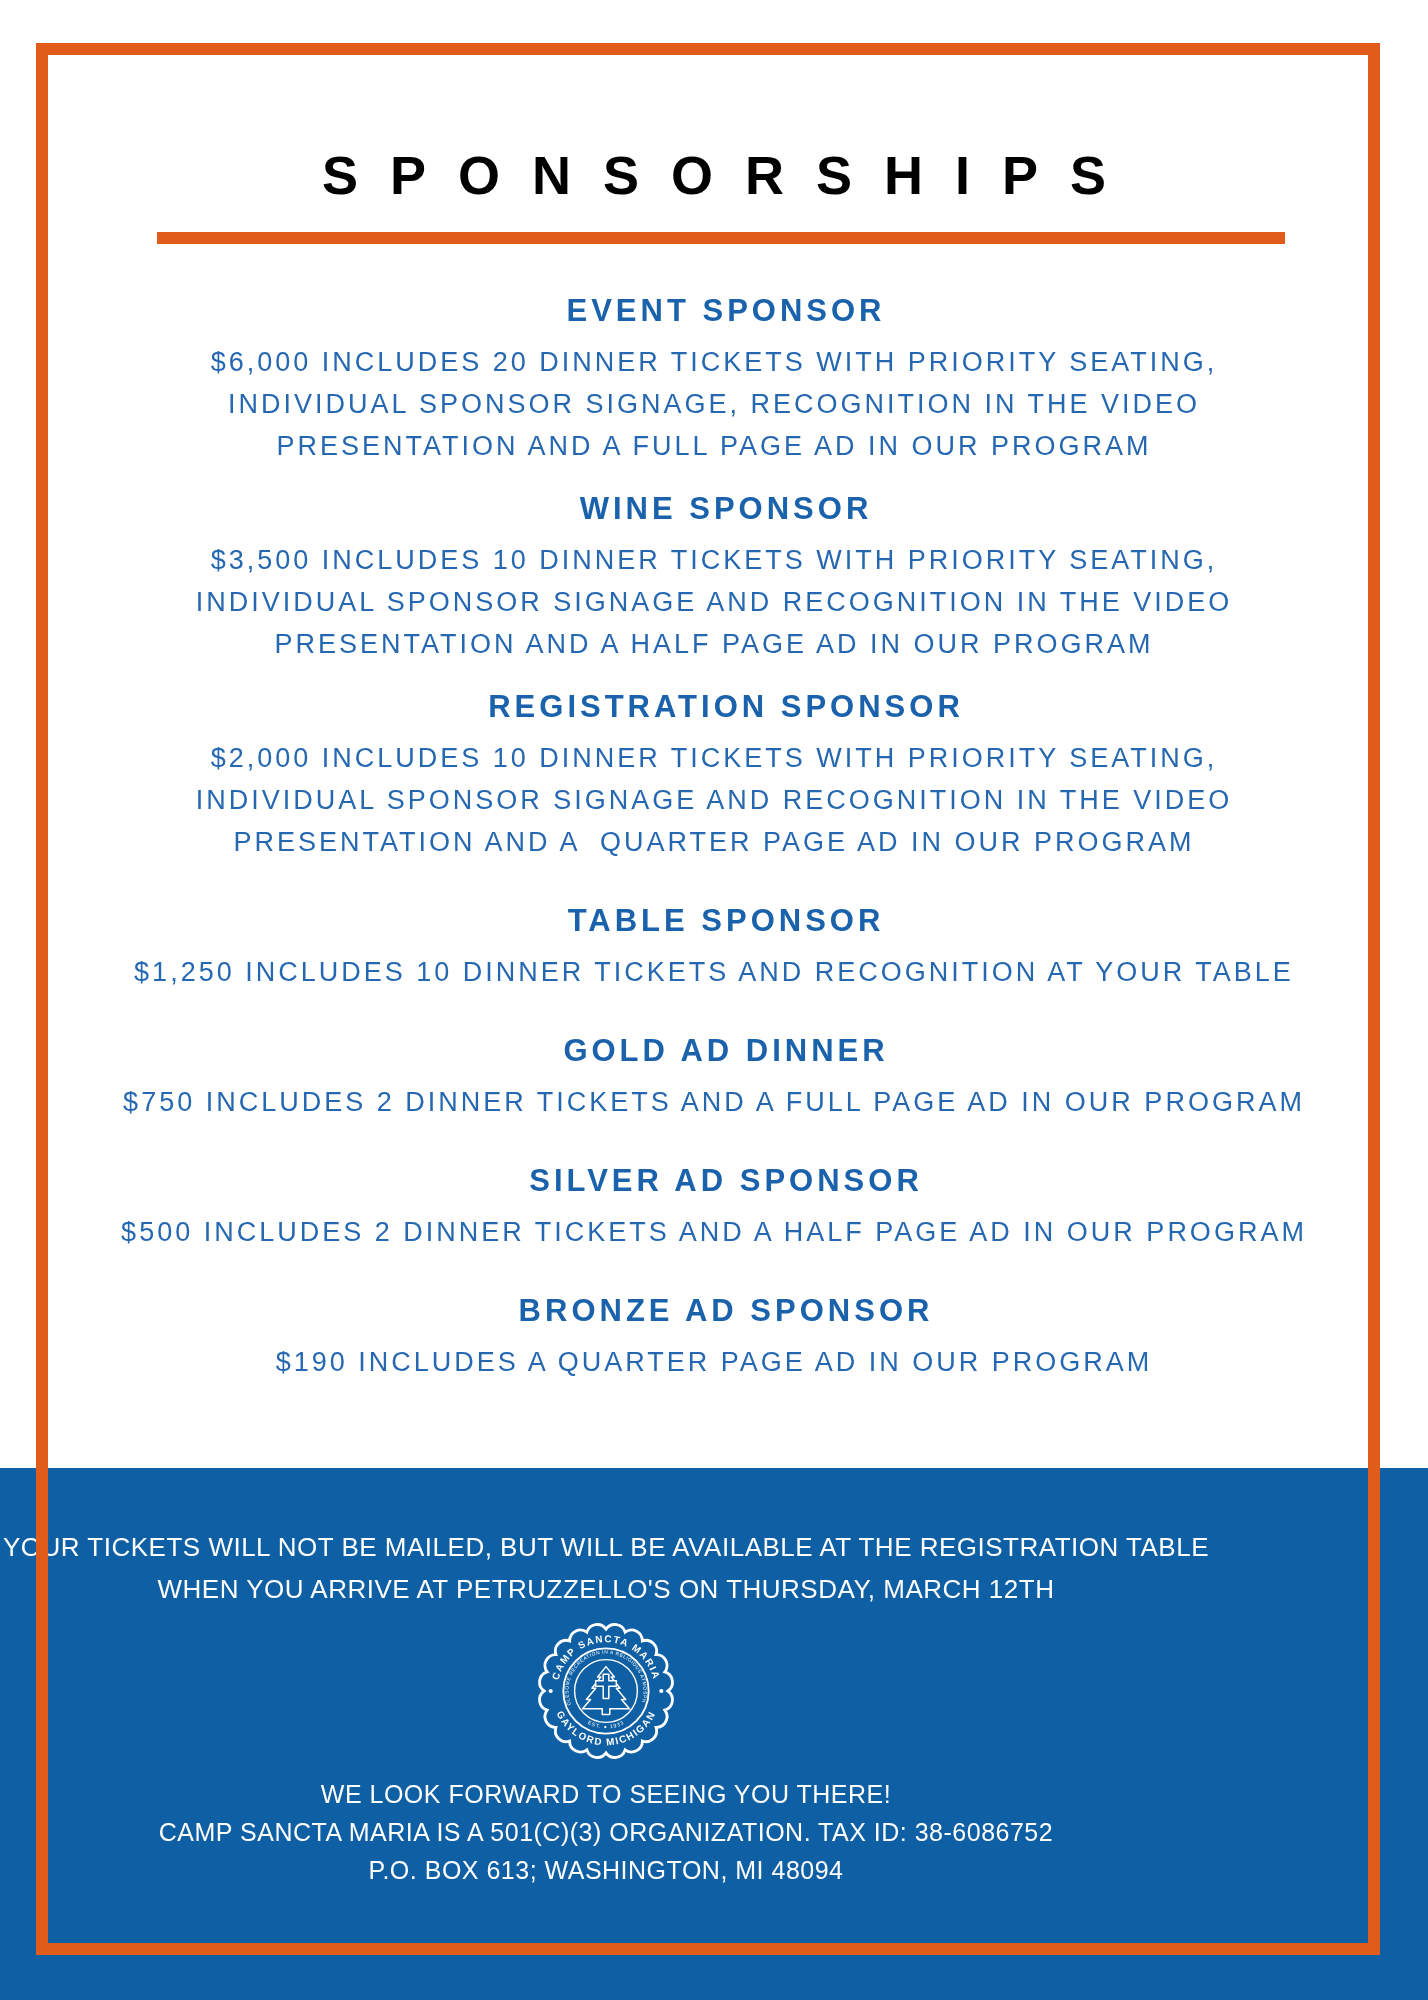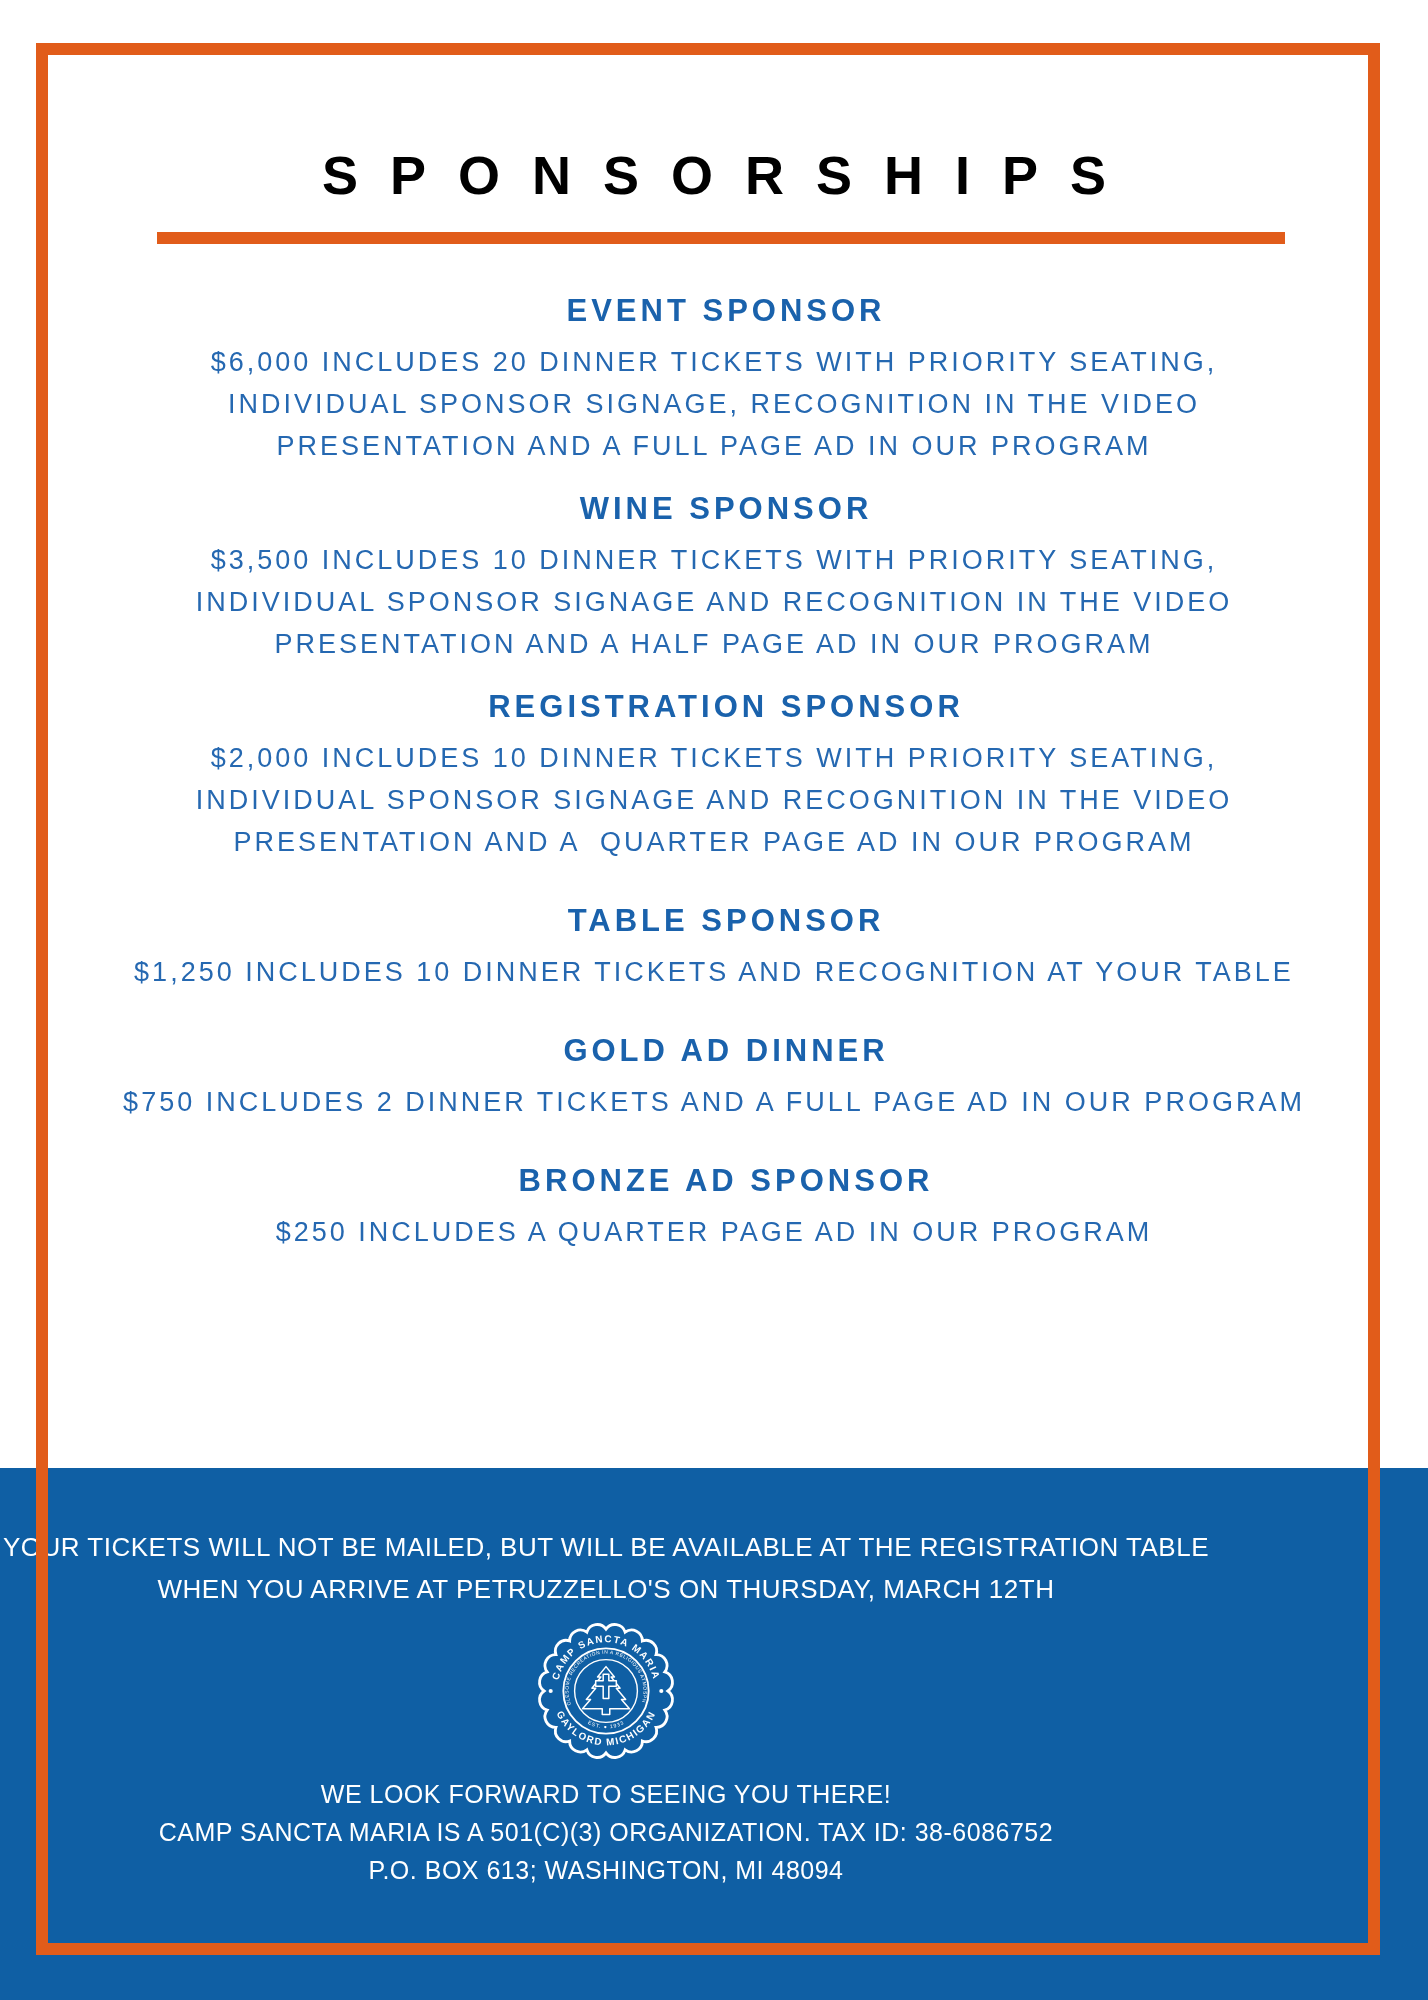--- a/index.html
+++ b/index.html
@@ -75,22 +75,26 @@
     </section>
     <section class="sec">
       <h2>TABLE SPONSOR</h2>
       <div class="desc">$1,250 INCLUDES 10 DINNER TICKETS AND RECOGNITION AT YOUR TABLE</div>
     </section>
     <section class="sec">
       <h2>GOLD AD DINNER</h2>
       <div class="desc">$750 INCLUDES 2 DINNER TICKETS AND A FULL PAGE AD IN OUR PROGRAM</div>
     </section>
     <section class="sec">
+      <h2>SILVER AD SPONSOR</h2>
+      <div class="desc">$500 INCLUDES 2 DINNER TICKETS AND A HALF PAGE AD IN OUR PROGRAM</div>
+    </section>
+    <section class="sec">
       <h2>BRONZE AD SPONSOR</h2>
-      <div class="desc">$250 INCLUDES A QUARTER PAGE AD IN OUR PROGRAM</div>
+      <div class="desc">$190 INCLUDES A QUARTER PAGE AD IN OUR PROGRAM</div>
     </section>
   </div>
 
   <div class="band-content">
     <div class="notice">YOUR TICKETS WILL NOT BE MAILED, BUT WILL BE AVAILABLE AT THE REGISTRATION TABLE
 WHEN YOU ARRIVE AT PETRUZZELLO'S ON THURSDAY, MARCH 12TH</div>
 
     <svg class="seal" viewBox="0 0 160 160" aria-hidden="true">
       <defs>
         <path id="arcTop" d="M 28,80 A 52,52 0 0 1 132,80" fill="none"></path>

